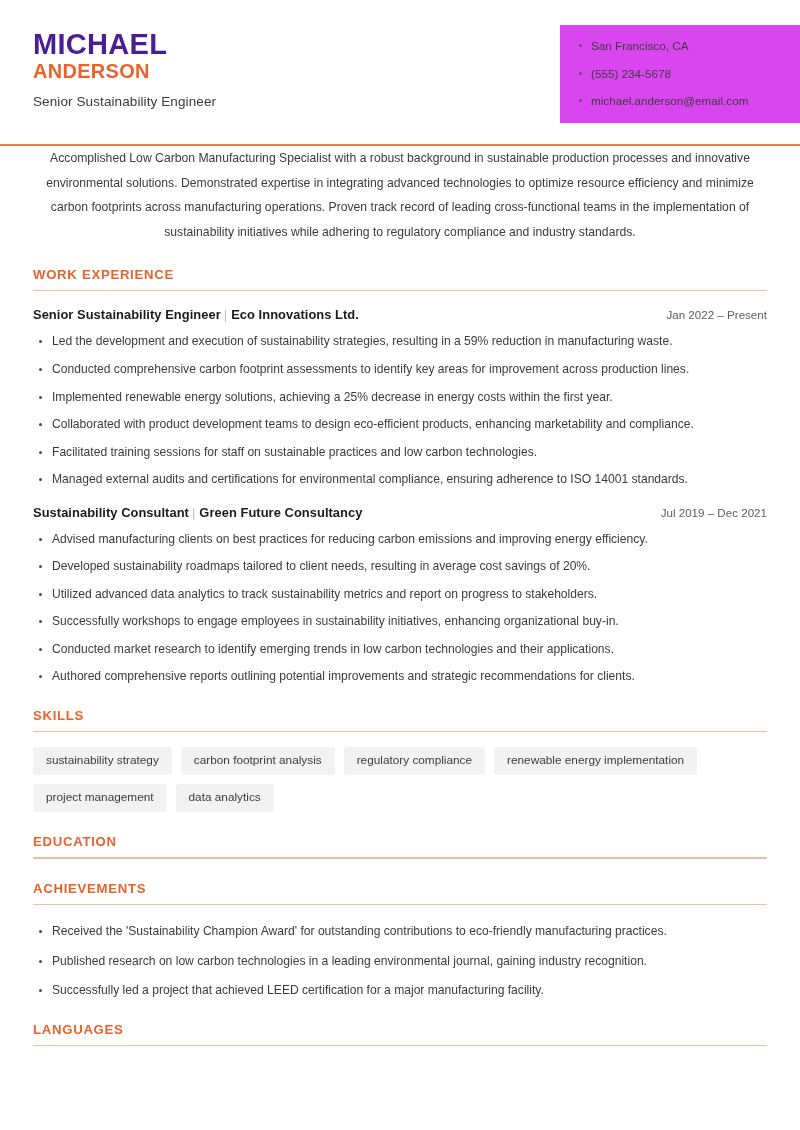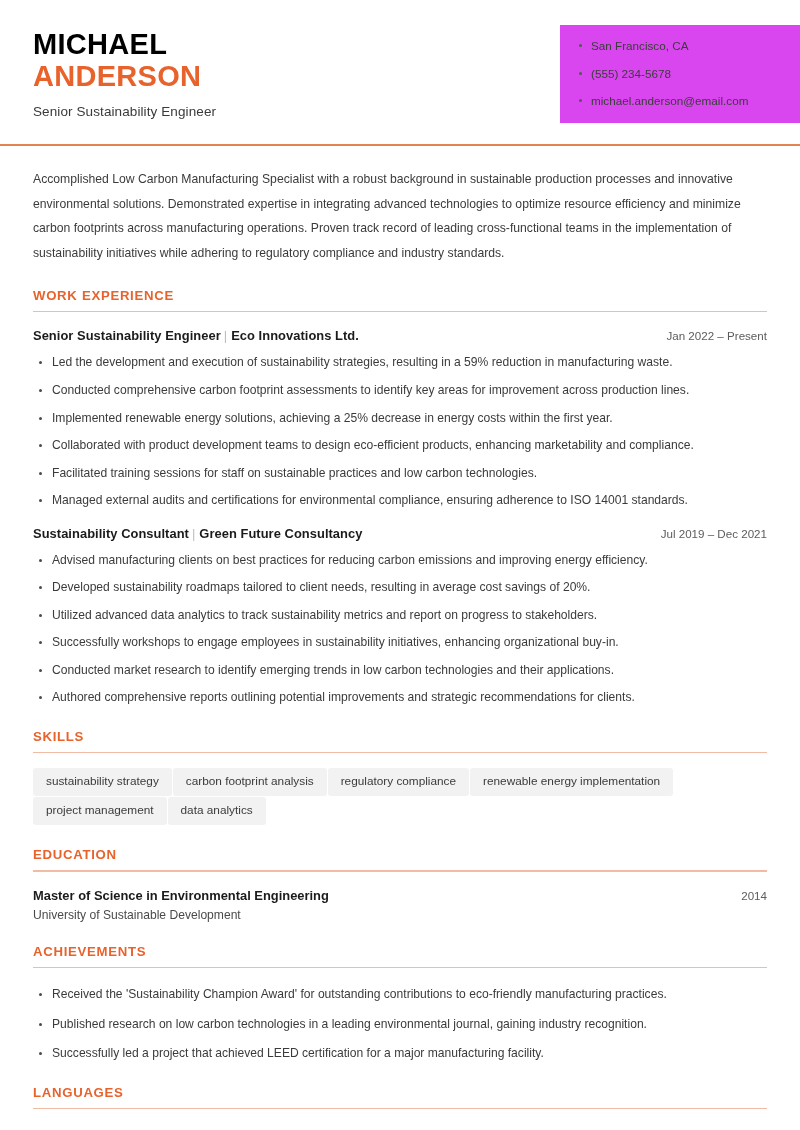--- a/index.html
+++ b/index.html
@@ -28,25 +28,25 @@
   .header-inner {
     display: flex;
     align-items: flex-start;
     justify-content: space-between;
   }
   .identity { padding-left: 33px; padding-top: 6px; }
   .name-first {
     font-size: 29px;
     font-weight: bold;
     letter-spacing: 0.3px;
-    color: #000000;
+    color: #4c1d95;
     line-height: 1.12;
   }
   .name-last {
-    font-size: 29px;
+    font-size: 20px;
     font-weight: bold;
     letter-spacing: 0.3px;
     color: #e8632c;
     line-height: 1.12;
   }
   .headline {
     margin-top: 11px;
     font-size: 13.5px;
     color: #3a3a3a;
     letter-spacing: 0.1px;
@@ -85,25 +85,24 @@
     width: 100%;
     height: 2px;
     background: #e0854f;
     margin-top: 21px;
   }
 
   
   .content { padding: 0 33px; }
 
   .summary {
-    margin-top: 21px;
     font-size: 12.2px;
     line-height: 2.03;
     color: #3b3b3b;
-    text-align: left;
+    text-align: center;
   }
 
   .section { margin-top: 22px; }
   .section-title {
     font-size: 13.2px;
     font-weight: bold;
     color: #e8632c;
     letter-spacing: 0.7px;
   }
   .section-rule {
@@ -159,21 +158,21 @@
     width: 3px;
     height: 3px;
     border-radius: 50%;
     background: #4a4a4a;
   }
 
   
   .chips {
     display: flex;
     flex-wrap: wrap;
-    gap: 1px;
+    gap: 9px;
     margin-top: 15px;
     max-width: 700px;
   }
   .chip {
     background: #f2f2f2;
     font-size: 11.8px;
     color: #3b3b3b;
     padding: 7px 13px 8px 13px;
     border-radius: 3px;
     line-height: 1.1;
@@ -277,27 +276,20 @@
         <span class="chip">regulatory compliance</span>
         <span class="chip">renewable energy implementation</span>
         <span class="chip">project management</span>
         <span class="chip">data analytics</span>
       </div>
     </div>
 
     <div class="section">
       <div class="section-title">EDUCATION</div>
       <div class="section-rule"></div>
-      <div class="entry">
-        <div class="edu-head">
-          <div class="edu-degree">Master of Science in Environmental Engineering</div>
-          <div class="edu-year">2014</div>
-        </div>
-        <div class="edu-school">University of Sustainable Development</div>
-      </div>
     </div>
 
     <div class="section achievements">
       <div class="section-title">ACHIEVEMENTS</div>
       <div class="section-rule"></div>
       <ul class="bullets">
         <li>Received the 'Sustainability Champion Award' for outstanding contributions to eco-friendly manufacturing practices.</li>
         <li>Published research on low carbon technologies in a leading environmental journal, gaining industry recognition.</li>
         <li>Successfully led a project that achieved LEED certification for a major manufacturing facility.</li>
       </ul>

